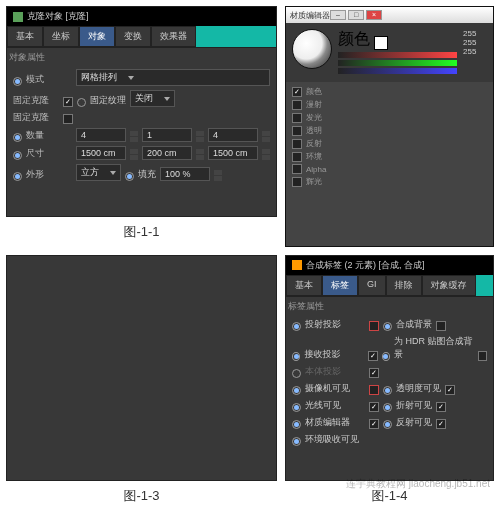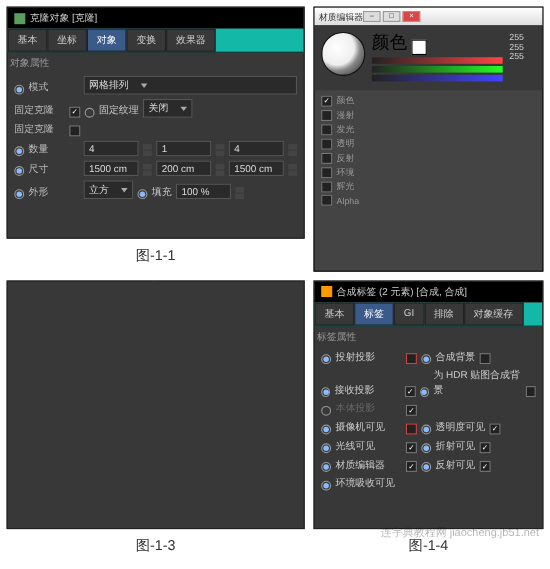--- a/index.html
+++ b/index.html
@@ -185,25 +185,25 @@
   <div class="row">
           <div class="cb"></div>
           <span>反射</span>
         </div>
   <div class="row">
           <div class="cb"></div>
           <span>环境</span>
         </div>
   <div class="row">
           <div class="cb"></div>
+          <span>Alpha</span>
+        </div>
+  <div class="row">
+          <div class="cb"></div>
           <span>辉光</span>
-        </div>
-  <div class="row">
-          <div class="cb"></div>
-          <span>Alpha</span>
         </div>
  </div>
 </div>
 </div>
 
 <div class="cell">
 <div class="panel" style="padding:0">
  <div class="render">
   <div class="grid-light">
    <div></div>

